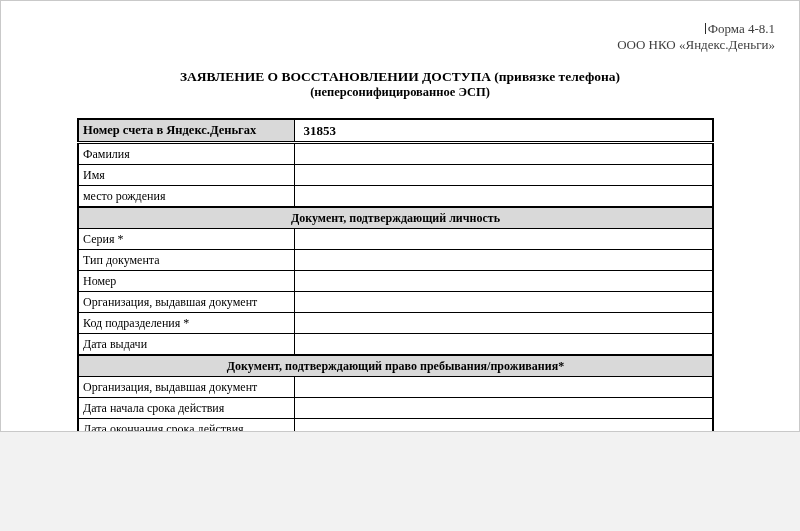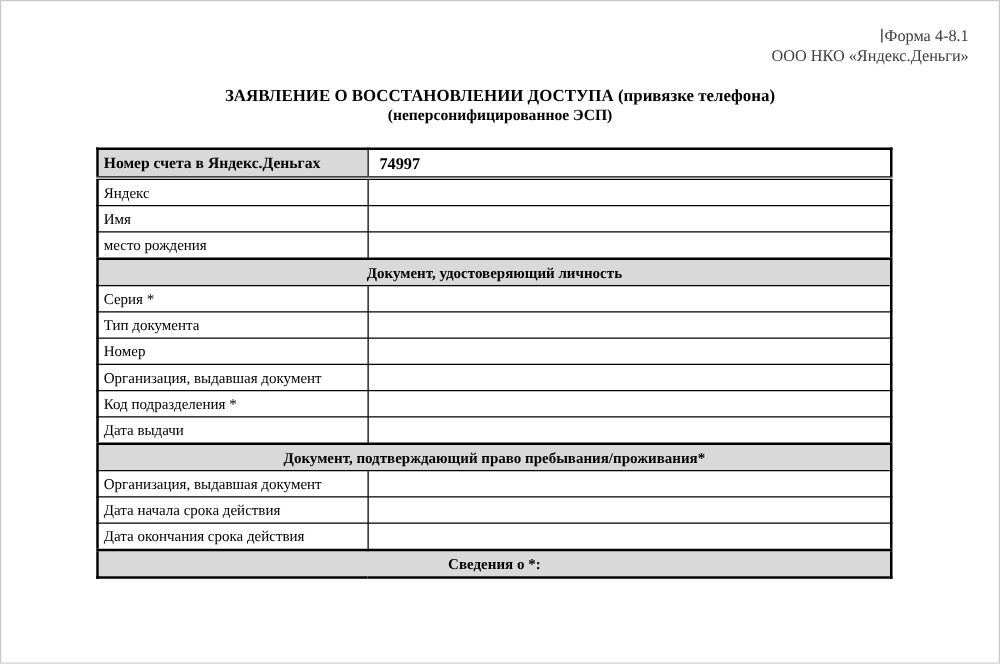--- a/index.html
+++ b/index.html
@@ -1,17 +1,17 @@
 <!DOCTYPE html>
 <html><head>
 <meta charset="utf-8">
 <style>
   html, body { margin:0; padding:0; background:#f2f2f2; }
   .page {
-    position:relative; width:800px; height:531px; box-sizing:border-box;
+    position:relative; width:800px; height:432px; box-sizing:border-box;
     background:#ffffff; border:1px solid #c9c9c9; overflow:hidden;
     font-family:"Liberation Serif", "DejaVu Serif", serif; color:#000;
   }
   .doc-header {
     position:absolute; top:20px; right:24px; text-align:right;
     font-size:13px; line-height:16px; color:#3d3d3d; white-space:nowrap;
   }
   .caret {
     display:inline-block; width:0; height:11px; border-left:1.5px solid #2a2a2a;
     margin-right:2px; vertical-align:-1px;
@@ -60,36 +60,36 @@
   <div class="doc-subtitle">(неперсонифицированное ЭСП)</div>
 
   <table class="form-table">
     <colgroup>
         <col class="c-label">
         <col class="c-value">
       </colgroup>
     <tbody>
         <tr class="account">
           <td class="label-cell">Номер счета в Яндекс.Деньгах</td>
-          <td class="value-cell">74997</td>
+          <td class="value-cell">31853</td>
         </tr>
         <tr class="field">
-          <td class="label-cell">Яндекс</td>
+          <td class="label-cell">Фамилия</td>
           <td class="value-cell"></td>
         </tr>
         <tr class="field">
           <td class="label-cell">Имя</td>
           <td class="value-cell"></td>
         </tr>
         <tr class="field">
           <td class="label-cell">место рождения</td>
           <td class="value-cell"></td>
         </tr>
         <tr class="section">
-          <td colspan="2">Документ, удостоверяющий личность</td>
+          <td colspan="2">Документ, подтверждающий личность</td>
         </tr>
         <tr class="field">
           <td class="label-cell">Серия *</td>
           <td class="value-cell"></td>
         </tr>
         <tr class="field">
           <td class="label-cell">Тип документа</td>
           <td class="value-cell"></td>
         </tr>
         <tr class="field">

